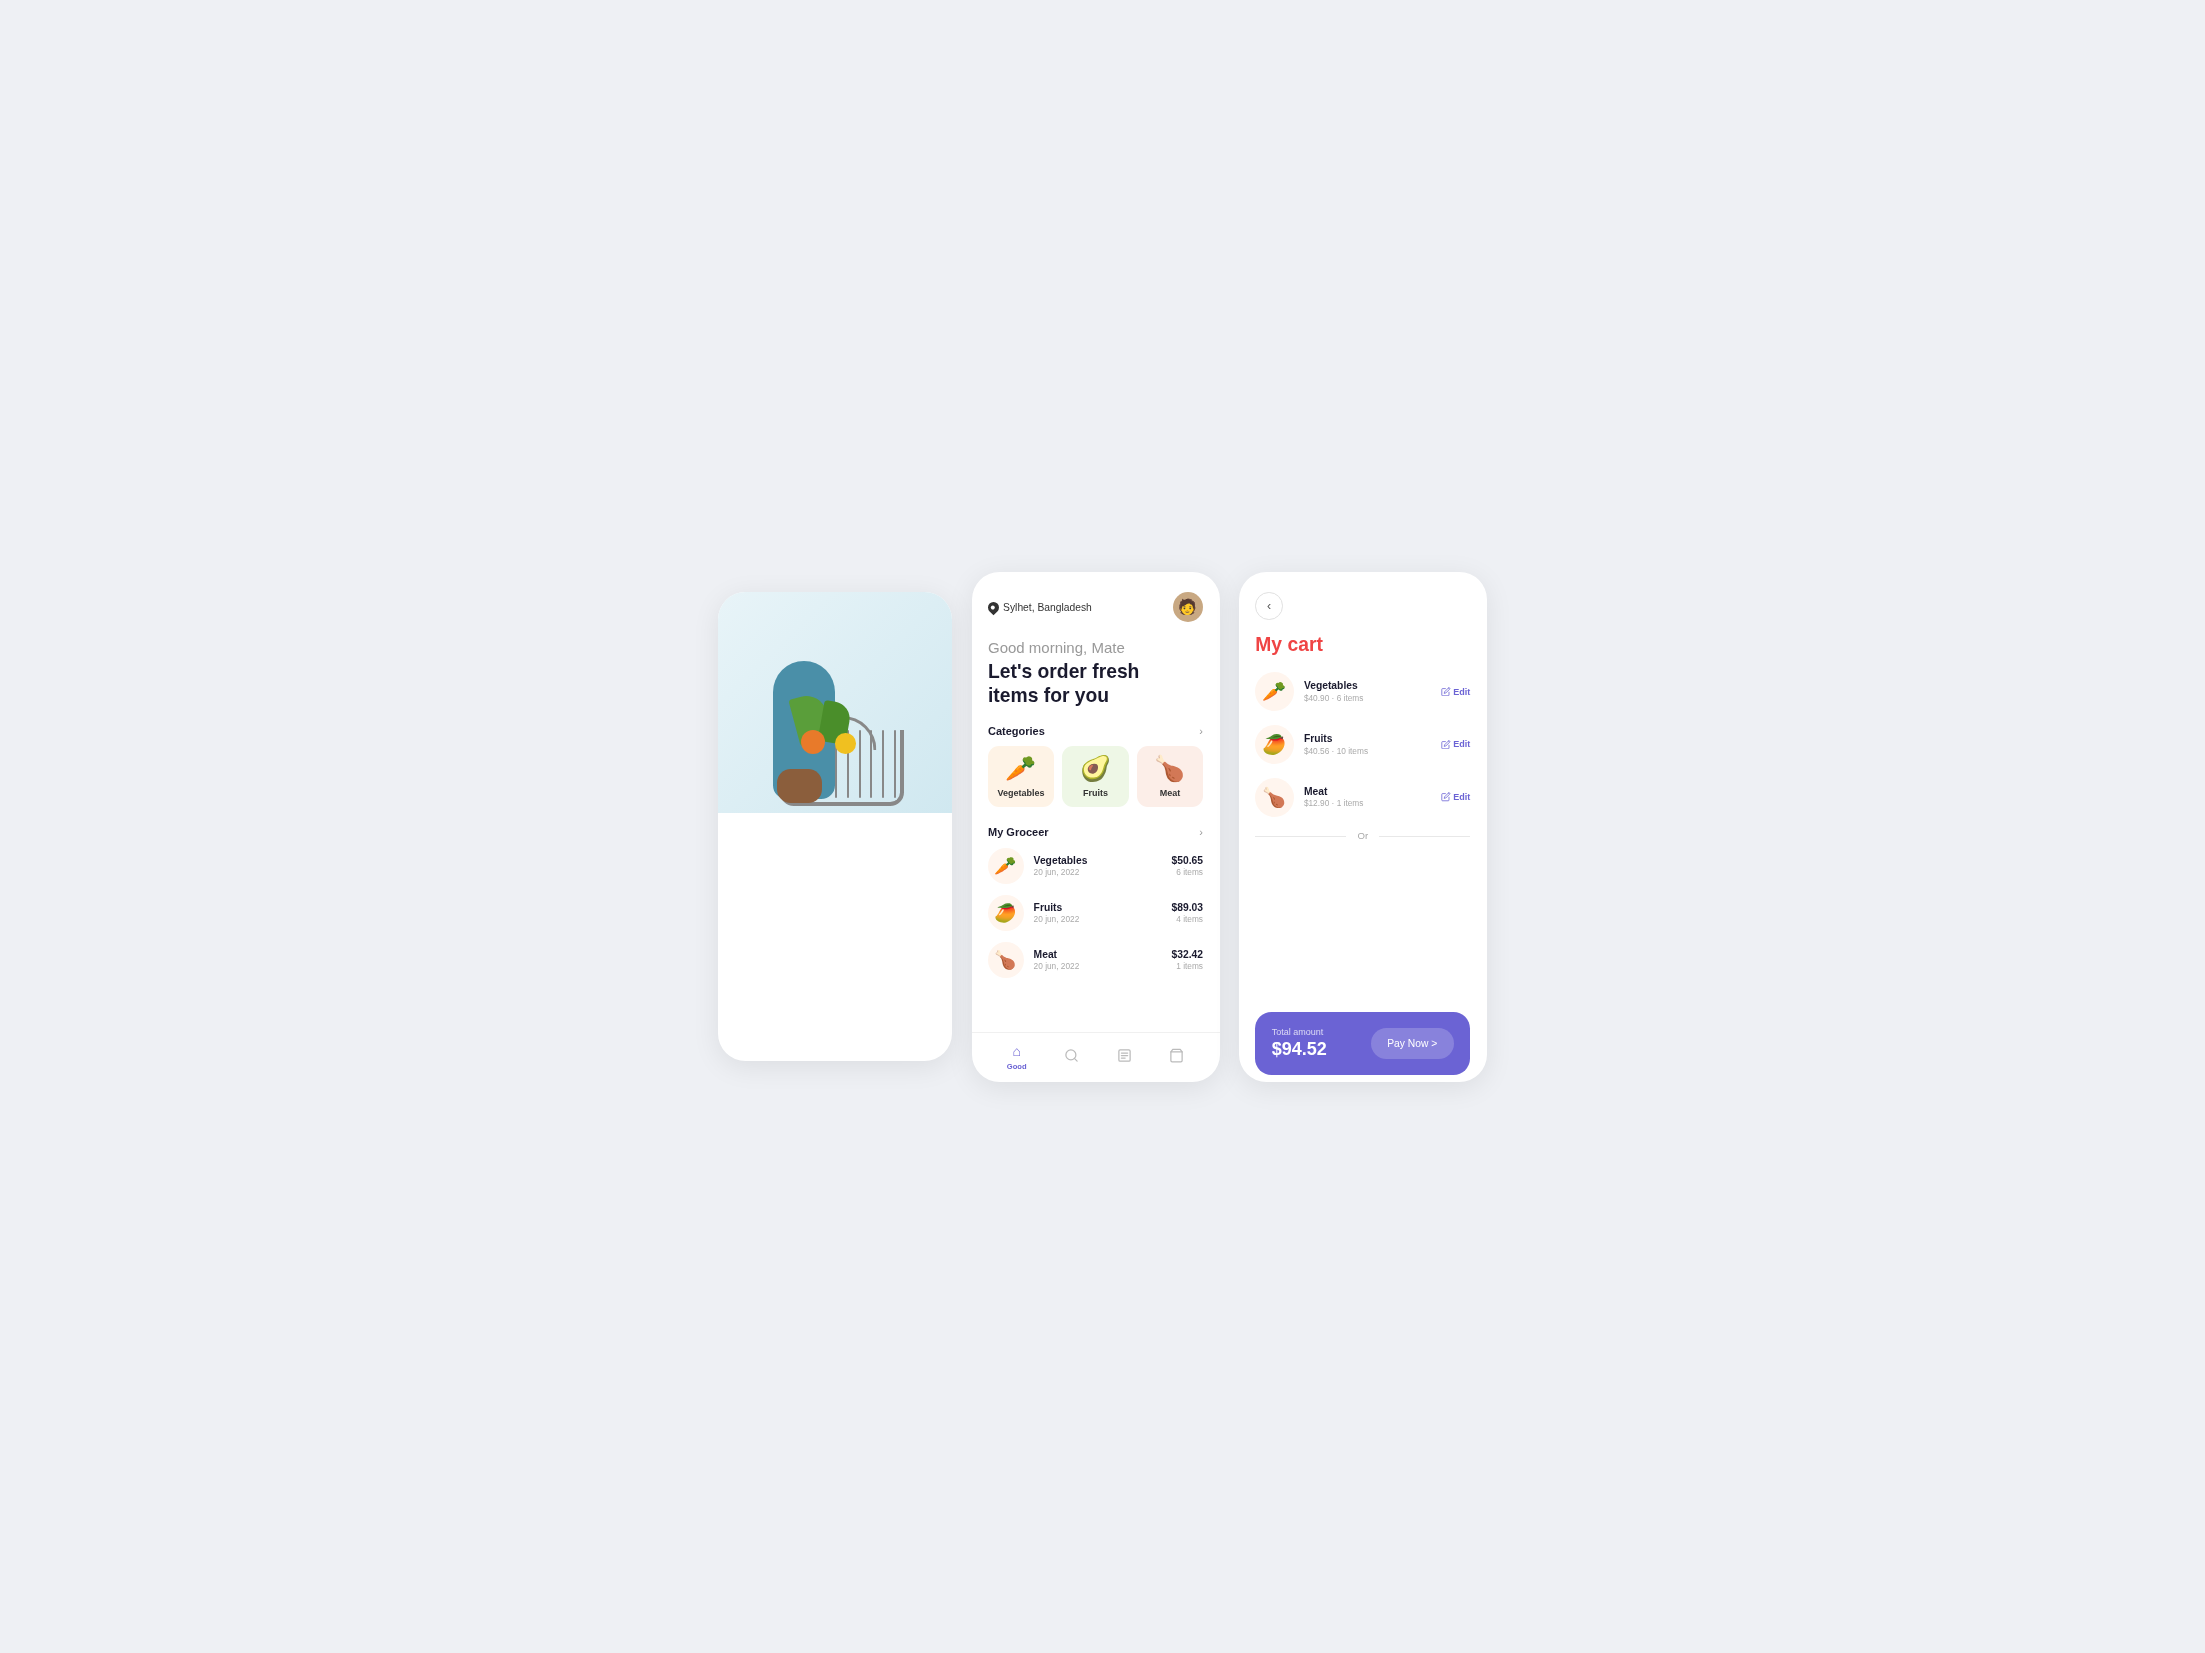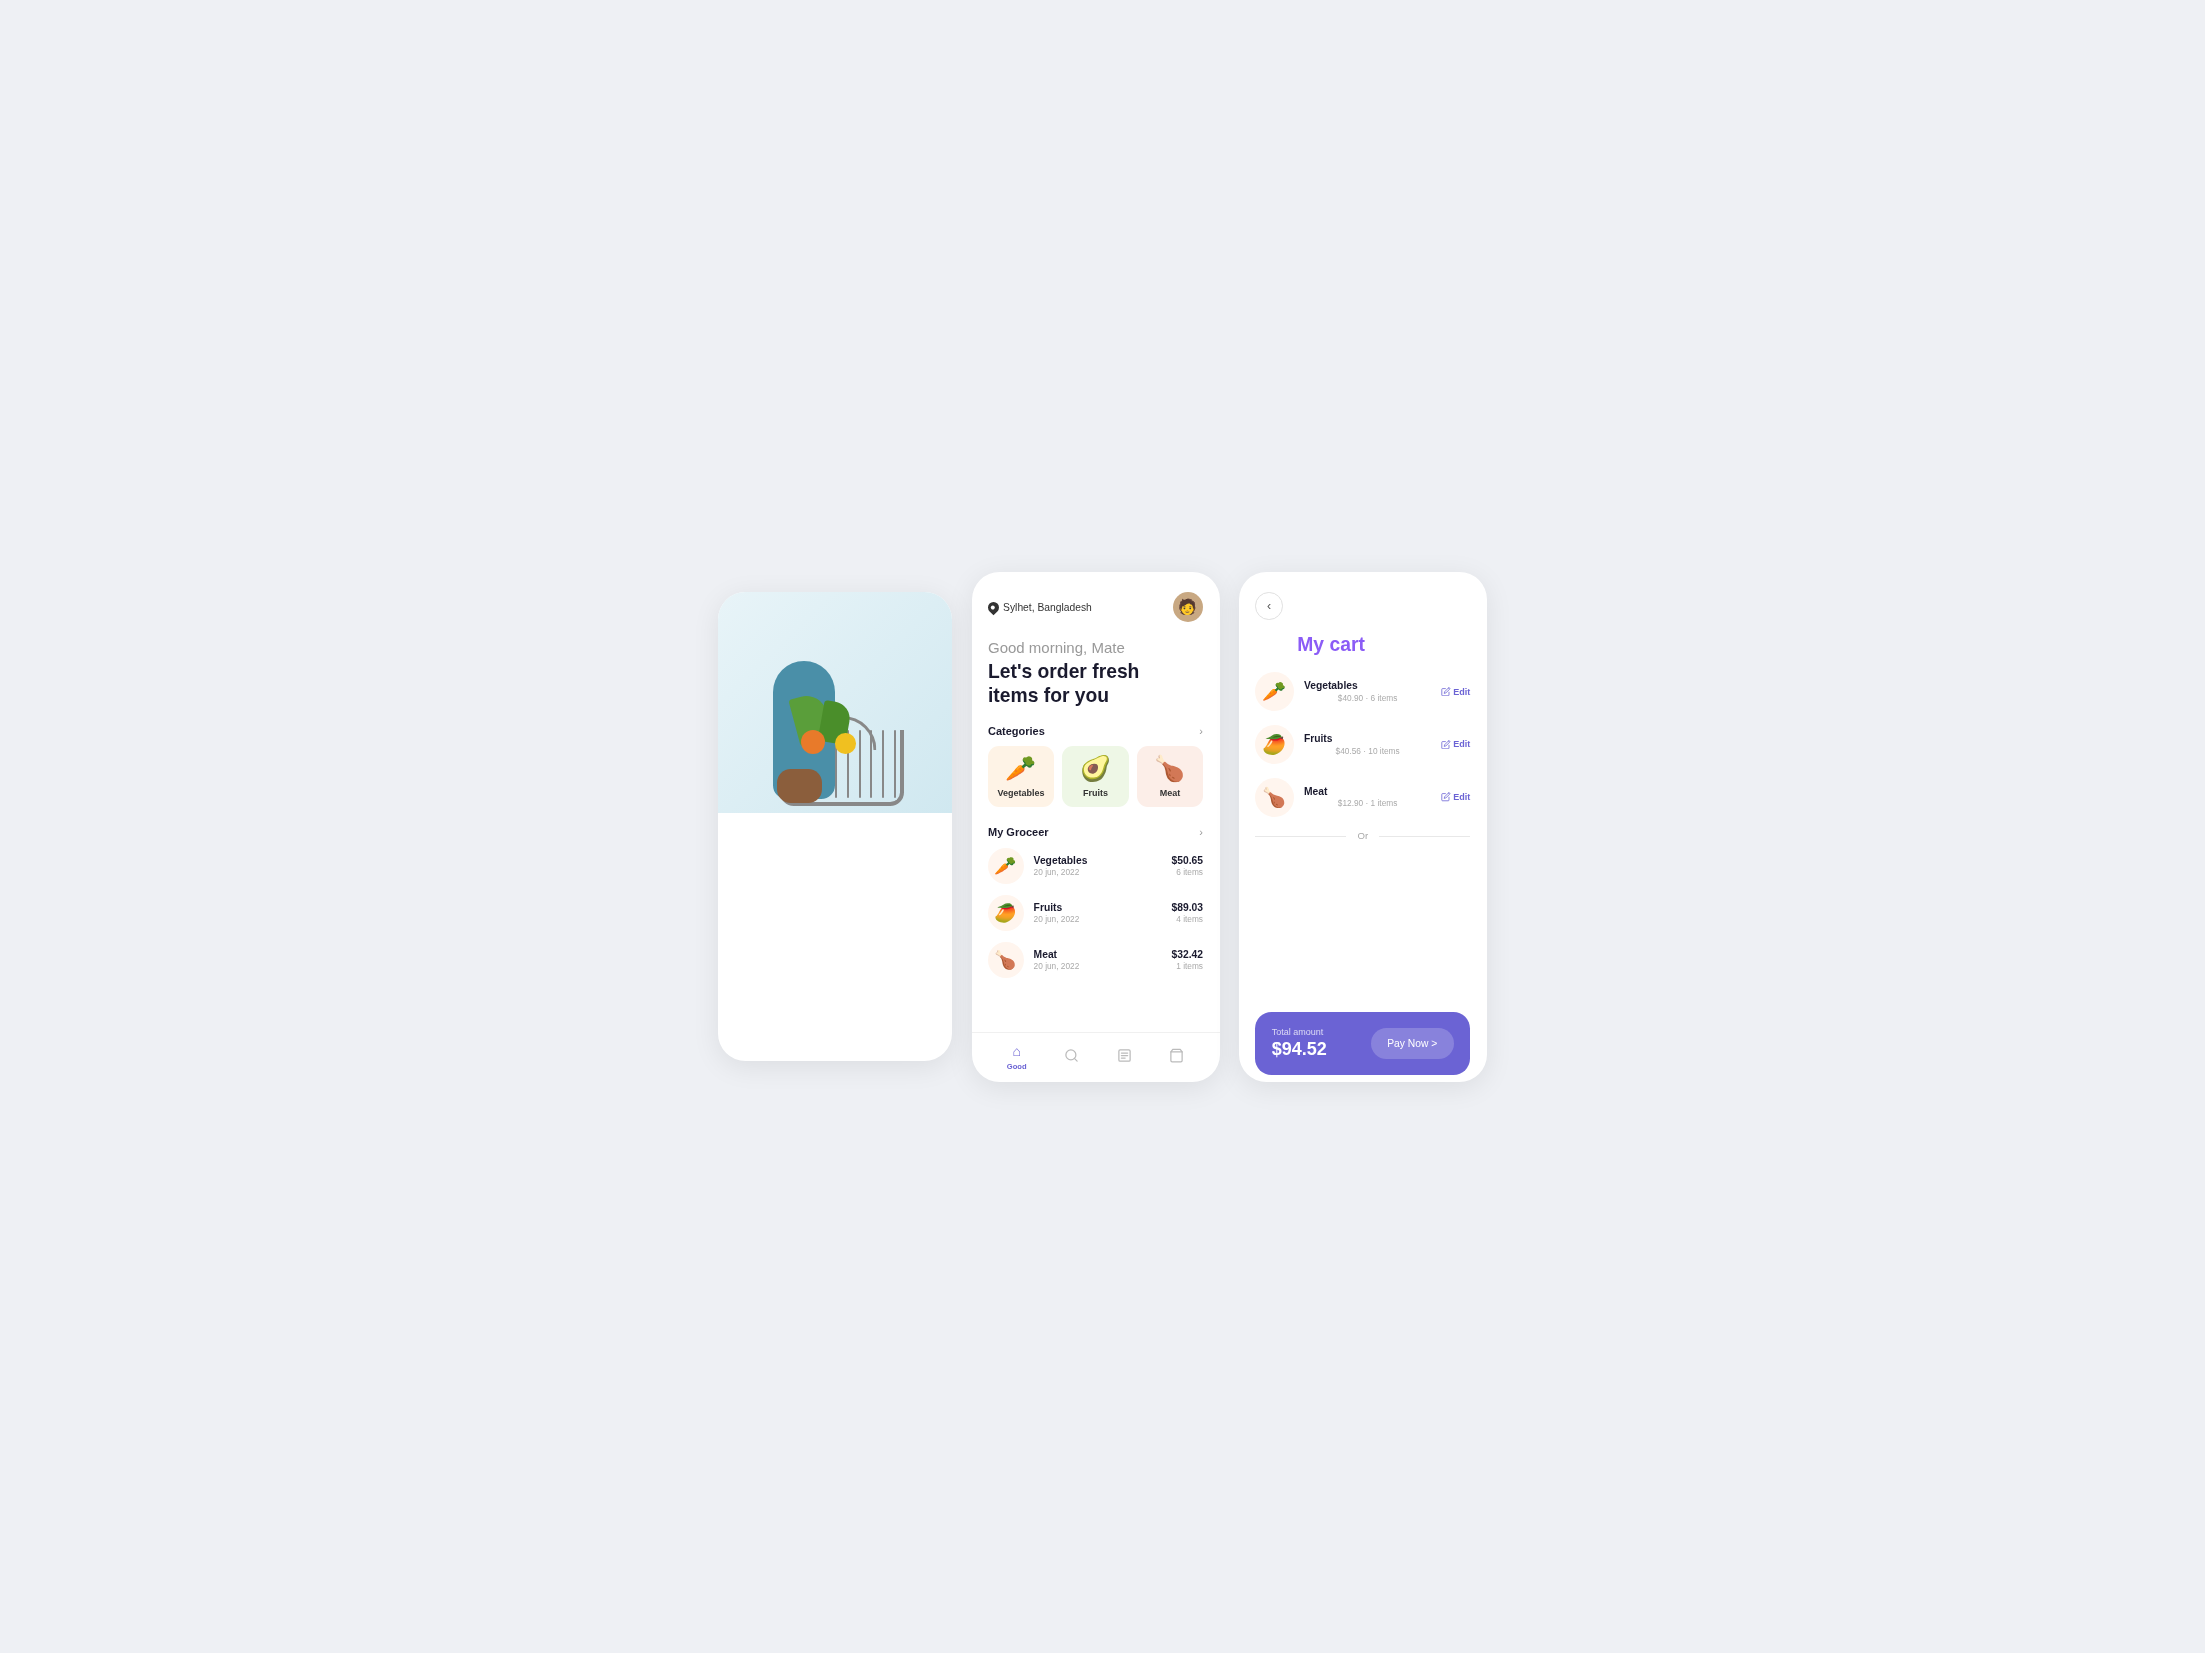--- a/index.html
+++ b/index.html
@@ -391,24 +391,23 @@
       align-items: center;
       justify-content: center;
       cursor: pointer;
       margin: 0 16.5px 13.8px;
       color: #555;
       font-size: 12.4px;
     }
     .cart-title {
       font-size: 19.3px;
       font-weight: 800;
-      color: #8b5cf6;
+      color: #ef4444;
       padding: 0 16.5px;
       margin-bottom: 16.5px;
-      margin-left: 42px;
     }
     .cart-items {
       padding: 0 16.5px;
       display: flex;
       flex-direction: column;
       gap: 13.8px;
       margin-bottom: 13.8px;
     }
     .cart-item {
       display: flex;
@@ -431,21 +430,20 @@
     }
     .cart-item-name {
       font-size: 10.3px;
       font-weight: 700;
       color: #1a1a2e;
     }
     .cart-item-sub {
       font-size: 8.3px;
       color: #aaa;
       margin-top: 1.4px;
-      text-align: center;
     }
     .edit-btn {
       display: flex;
       align-items: center;
       gap: 2.8px;
       color: #6b63d4;
       font-size: 9px;
       font-weight: 600;
       cursor: pointer;
       background: none;

